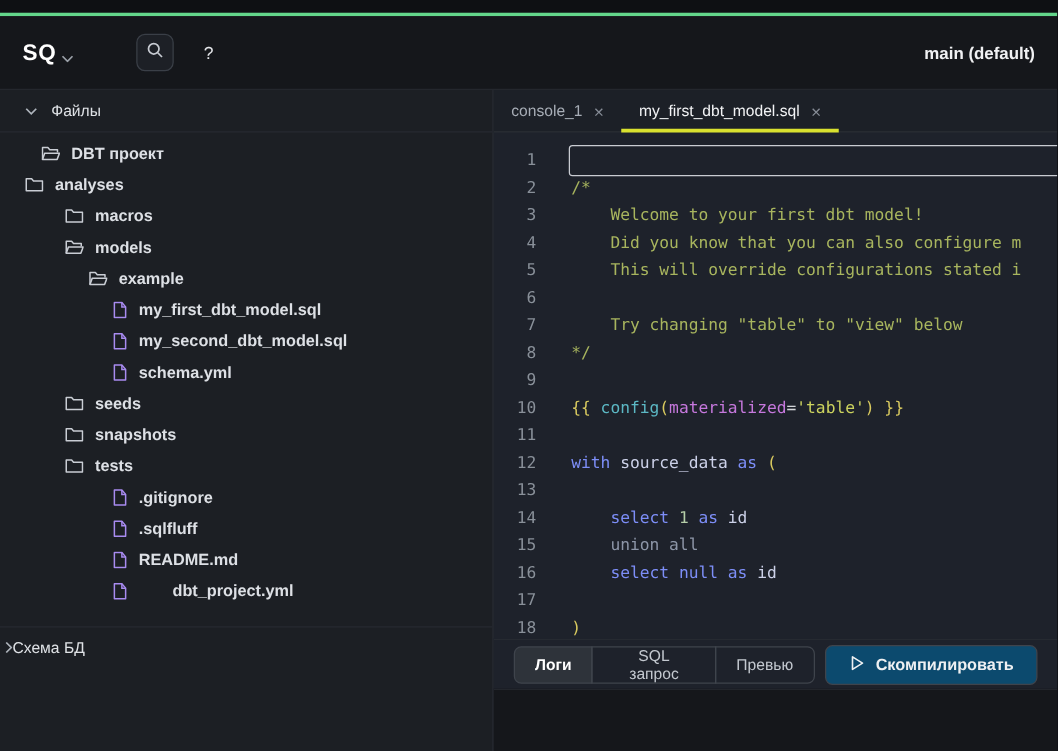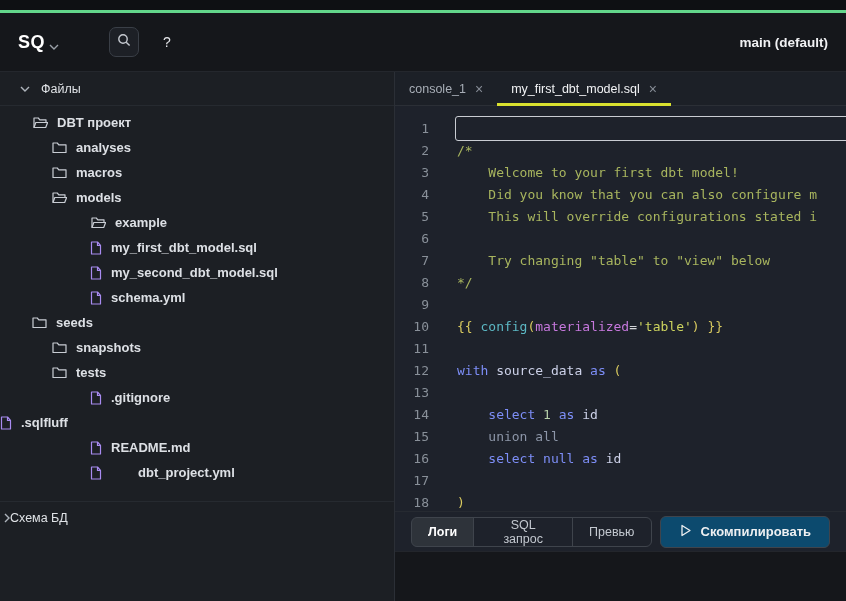--- a/index.html
+++ b/index.html
@@ -126,21 +126,21 @@
       <div class="tree">
           <div class="tree-item" style="padding-left: 33px;">
             <span class="ic ic-folder">
               <svg width="15" height="13" viewBox="0 0 15 13">
                 <path d="M1 11.5 V2 h4.3 l1.5 1.8 H13 v2.2" fill="none" stroke="currentColor" stroke-width="1.2" stroke-linejoin="round"></path>
                 <path d="M1 11.5 l1.8 -5 H14.6 l-1.9 5 Z" fill="none" stroke="currentColor" stroke-width="1.2" stroke-linejoin="round"></path>
               </svg>
             </span>
             <span>DBT проект</span>
           </div>
-          <div class="tree-item" style="padding-left: 52px;">
+          <div class="tree-item" style="padding-left: 20px;">
             <span class="ic ic-folder">
               <svg width="15" height="13" viewBox="0 0 15 13">
                 <path d="M1 11.5 V2 h4.3 l1.5 1.8 H14 v7.7 Z" fill="none" stroke="currentColor" stroke-width="1.2" stroke-linejoin="round"></path>
               </svg>
             </span>
             <span>analyses</span>
           </div>
           <div class="tree-item" style="padding-left: 52px;">
             <span class="ic ic-folder">
               <svg width="15" height="13" viewBox="0 0 15 13">
@@ -151,21 +151,21 @@
           </div>
           <div class="tree-item" style="padding-left: 52px;">
             <span class="ic ic-folder">
               <svg width="15" height="13" viewBox="0 0 15 13">
                 <path d="M1 11.5 V2 h4.3 l1.5 1.8 H13 v2.2" fill="none" stroke="currentColor" stroke-width="1.2" stroke-linejoin="round"></path>
                 <path d="M1 11.5 l1.8 -5 H14.6 l-1.9 5 Z" fill="none" stroke="currentColor" stroke-width="1.2" stroke-linejoin="round"></path>
               </svg>
             </span>
             <span>models</span>
           </div>
-          <div class="tree-item" style="padding-left: 91px;">
+          <div class="tree-item" style="padding-left: 71px;">
             <span class="ic ic-folder">
               <svg width="15" height="13" viewBox="0 0 15 13">
                 <path d="M1 11.5 V2 h4.3 l1.5 1.8 H13 v2.2" fill="none" stroke="currentColor" stroke-width="1.2" stroke-linejoin="round"></path>
                 <path d="M1 11.5 l1.8 -5 H14.6 l-1.9 5 Z" fill="none" stroke="currentColor" stroke-width="1.2" stroke-linejoin="round"></path>
               </svg>
             </span>
             <span>example</span>
           </div>
           <div class="tree-item" style="padding-left: 90px;">
             <span class="ic ic-file">
@@ -187,21 +187,21 @@
           </div>
           <div class="tree-item" style="padding-left: 90px;">
             <span class="ic ic-file">
               <svg width="12" height="14" viewBox="0 0 12 14">
                 <path d="M1.5 1 h6 L10.5 4.5 V13 H1.5 Z" fill="none" stroke="currentColor" stroke-width="1.2" stroke-linejoin="round"></path>
                 <path d="M7.5 1 v3.5 h3" fill="none" stroke="currentColor" stroke-width="1.2"></path>
               </svg>
             </span>
             <span>schema.yml</span>
           </div>
-          <div class="tree-item" style="padding-left: 32px;">
+          <div class="tree-item" style="padding-left: 52px;">
             <span class="ic ic-folder">
               <svg width="15" height="13" viewBox="0 0 15 13">
                 <path d="M1 11.5 V2 h4.3 l1.5 1.8 H14 v7.7 Z" fill="none" stroke="currentColor" stroke-width="1.2" stroke-linejoin="round"></path>
               </svg>
             </span>
             <span>seeds</span>
           </div>
           <div class="tree-item" style="padding-left: 52px;">
             <span class="ic ic-folder">
               <svg width="15" height="13" viewBox="0 0 15 13">
@@ -220,21 +220,21 @@
           </div>
           <div class="tree-item" style="padding-left: 90px;">
             <span class="ic ic-file">
               <svg width="12" height="14" viewBox="0 0 12 14">
                 <path d="M1.5 1 h6 L10.5 4.5 V13 H1.5 Z" fill="none" stroke="currentColor" stroke-width="1.2" stroke-linejoin="round"></path>
                 <path d="M7.5 1 v3.5 h3" fill="none" stroke="currentColor" stroke-width="1.2"></path>
               </svg>
             </span>
             <span>.gitignore</span>
           </div>
-          <div class="tree-item" style="">
+          <div class="tree-item" style="padding-left: 90px;">
             <span class="ic ic-file">
               <svg width="12" height="14" viewBox="0 0 12 14">
                 <path d="M1.5 1 h6 L10.5 4.5 V13 H1.5 Z" fill="none" stroke="currentColor" stroke-width="1.2" stroke-linejoin="round"></path>
                 <path d="M7.5 1 v3.5 h3" fill="none" stroke="currentColor" stroke-width="1.2"></path>
               </svg>
             </span>
             <span>.sqlfluff</span>
           </div>
           <div class="tree-item" style="padding-left: 90px;">
             <span class="ic ic-file">

